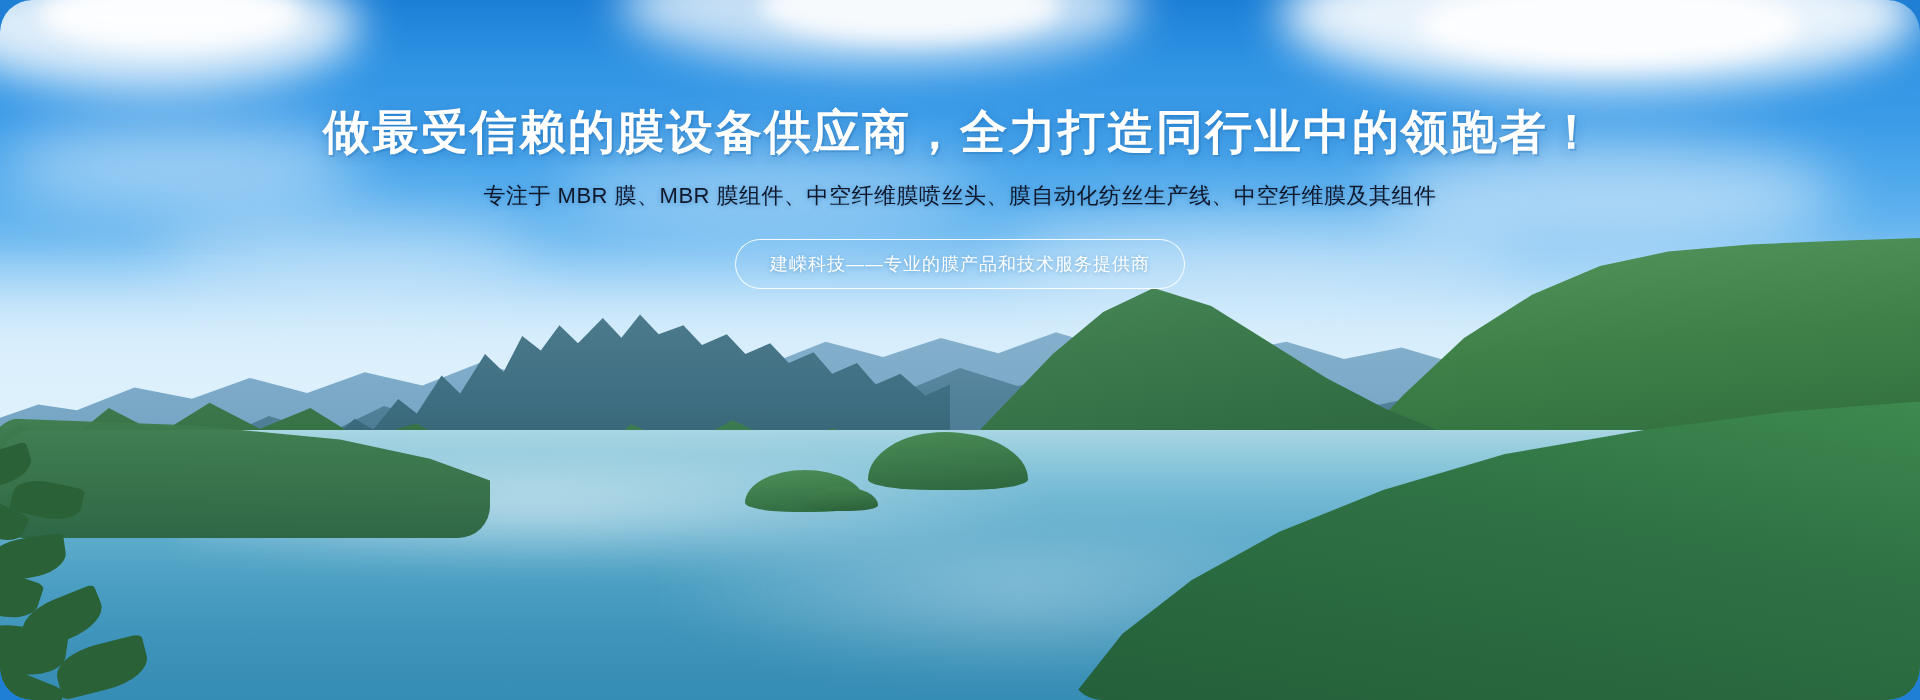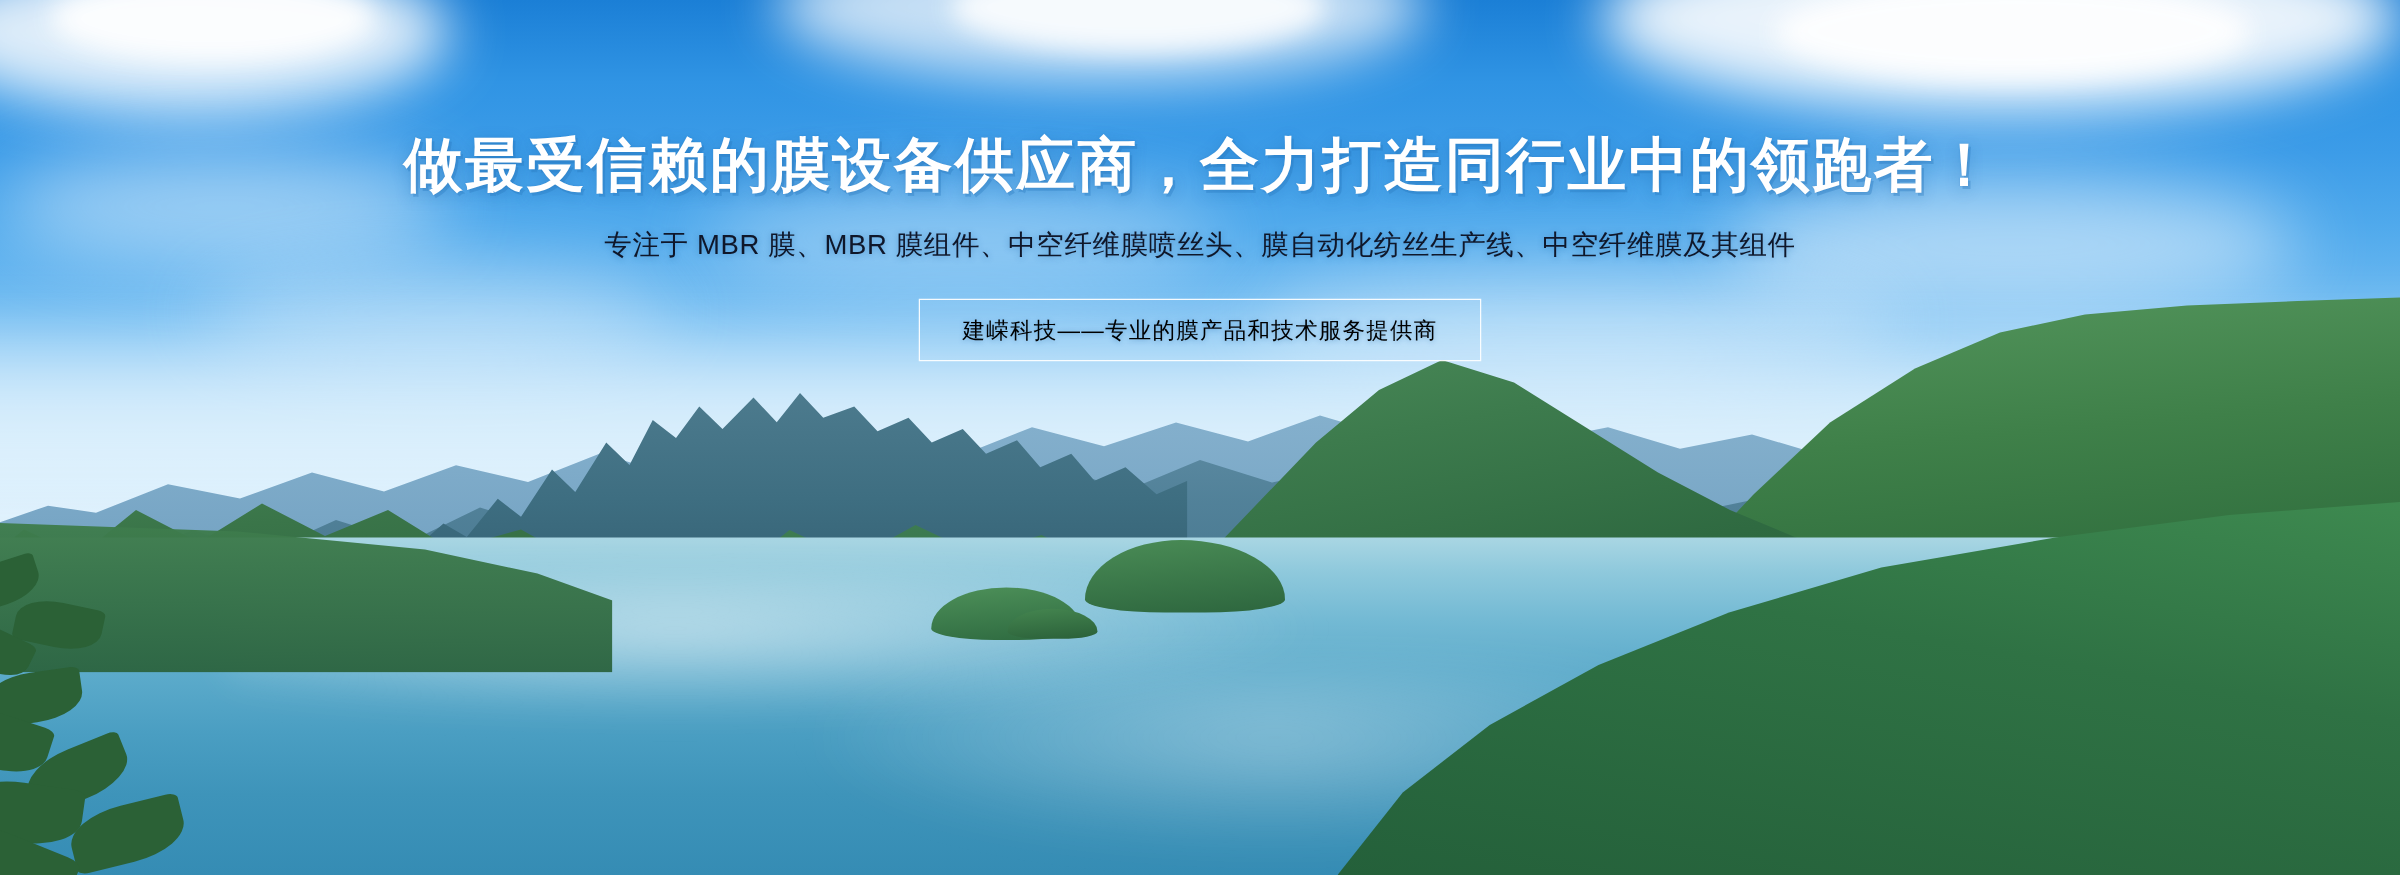--- a/index.html
+++ b/index.html
@@ -1,15 +1,15 @@
 <!DOCTYPE html>
 <html><head>
 <meta charset="utf-8">
 <style>
-  * { margin:0; padding:0; box-sizing:border-box; }
+  * { margin:0; padding:0; box-sizing:border-box;border-radius:32px; }
   html, body { width:1920px; height:700px; overflow:hidden; }
   body {
     font-family:"Liberation Sans","DejaVu Sans",sans-serif;
     background:#1e7fd4;
   }
 
   .banner {
     position:relative;
     width:1920px; height:700px;
     overflow:hidden;
@@ -185,21 +185,21 @@
     letter-spacing:.5px;
     text-shadow:0 1px 5px rgba(25,95,165,.45);
     white-space:nowrap;
   }
 
   .badge {
     margin-top:28px;
     border:1px solid rgba(255,255,255,.92);
     padding:12px 34px;
     font-size:18px;
-    color:#000000;
+    color:#ffffff;
     letter-spacing:1px;
     background:rgba(255,255,255,.03);
     text-shadow:0 1px 4px rgba(25,95,165,.4);
     white-space:nowrap;
   }
 </style>
 </head>
 <body>
 
 <div class="banner">

